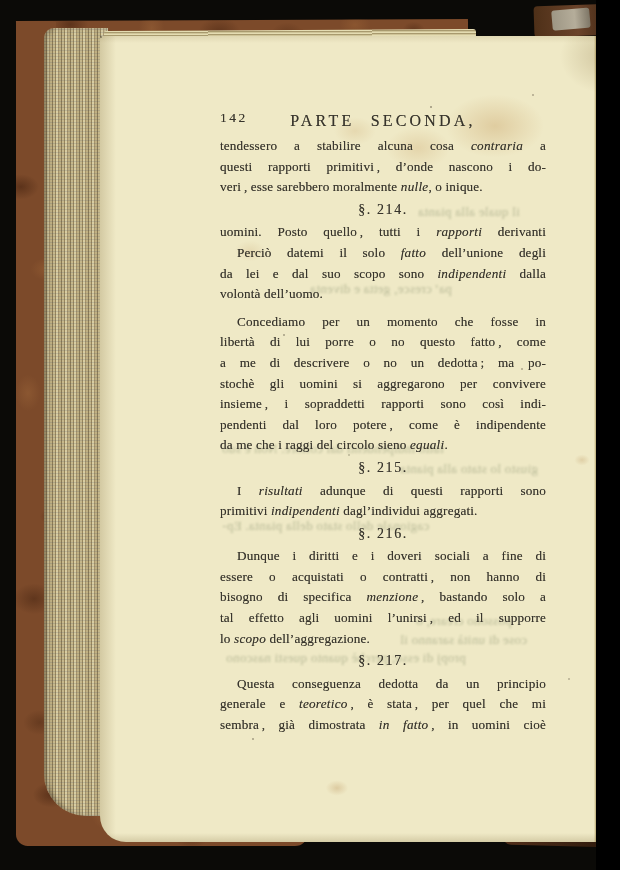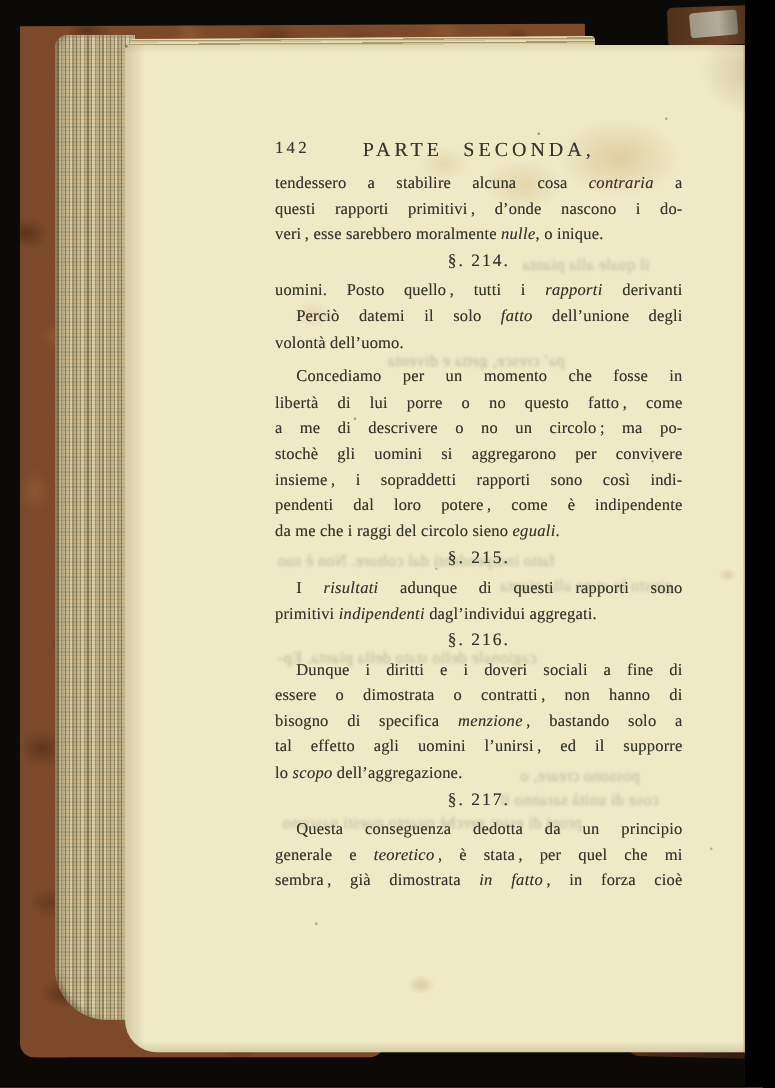--- a/index.html
+++ b/index.html
@@ -139,46 +139,47 @@
       <div id="blocks">
           <div class="para">
             <div class="line"><span><span>tendessero a stabilire alcuna cosa </span><i>contraria</i><span> a</span></span></div>
             <div class="line"><span><span>questi rapporti primitivi , d’onde nascono i do-</span></span></div>
             <div class="line endline"><span><span>veri , esse sarebbero moralmente </span><i>nulle</i><span>, o inique.</span></span></div>
           </div>
           <div class="section">§. 214.</div>
           <div class="para">
             <div class="line"><span><span>uomini. Posto quello , tutti i </span><i>rapporti</i><span> derivanti</span></span></div>
             <div class="line indent"><span><span>Perciò datemi il solo </span><i>fatto</i><span> dell’unione degli</span></span></div>
+            <div class="line"><span><span>da lei e dal suo scopo sono </span><i>indipendenti</i><span> dalla</span></span></div>
             <div class="line endline"><span><span>volontà dell’uomo.</span></span></div>
           </div>
           <div class="para gap">
             <div class="line indent"><span><span>Concediamo per un momento che fosse in</span></span></div>
             <div class="line"><span><span>libertà di lui porre o no questo fatto , come</span></span></div>
-            <div class="line"><span><span>a me di descrivere o no un circolo ; ma po-</span></span></div>
+            <div class="line"><span><span>a me di descrivere o no un dedotta ; ma po-</span></span></div>
             <div class="line"><span><span>stochè gli uomini si aggregarono per convivere</span></span></div>
             <div class="line"><span><span>insieme , i sopraddetti rapporti sono così indi-</span></span></div>
             <div class="line"><span><span>pendenti dal loro potere , come è indipendente</span></span></div>
             <div class="line endline"><span><span>da me che i raggi del circolo sieno </span><i>eguali</i><span>.</span></span></div>
           </div>
           <div class="section">§. 215.</div>
           <div class="para">
             <div class="line indent"><span><span>I </span><i>risultati</i><span> adunque di questi rapporti sono</span></span></div>
             <div class="line endline"><span><span>primitivi </span><i>indipendenti</i><span> dagl’individui aggregati.</span></span></div>
           </div>
           <div class="section">§. 216.</div>
           <div class="para">
             <div class="line indent"><span><span>Dunque i diritti e i doveri sociali a fine di</span></span></div>
-            <div class="line"><span><span>essere o dimostrata o contratti , non hanno di</span></span></div>
+            <div class="line"><span><span>essere o acquistati o contratti , non hanno di</span></span></div>
             <div class="line"><span><span>bisogno di specifica </span><i>menzione</i><span> , bastando solo a</span></span></div>
             <div class="line"><span><span>tal effetto agli uomini l’unirsi , ed il supporre</span></span></div>
             <div class="line endline"><span><span>lo </span><i>scopo</i><span> dell’aggregazione.</span></span></div>
           </div>
           <div class="section">§. 217.</div>
           <div class="para">
             <div class="line indent"><span><span>Questa conseguenza dedotta da un principio</span></span></div>
             <div class="line"><span><span>generale e </span><i>teoretico</i><span> , è stata , per quel che mi</span></span></div>
-            <div class="line"><span><span>sembra , già dimostrata </span><i>in fatto</i><span> , in forza cioè</span></span></div>
+            <div class="line"><span><span>sembra , già dimostrata </span><i>in fatto</i><span> , in uomini cioè</span></span></div>
           </div>
         </div>
     </div>
   </div>
 </div>
 
 </body></html>

